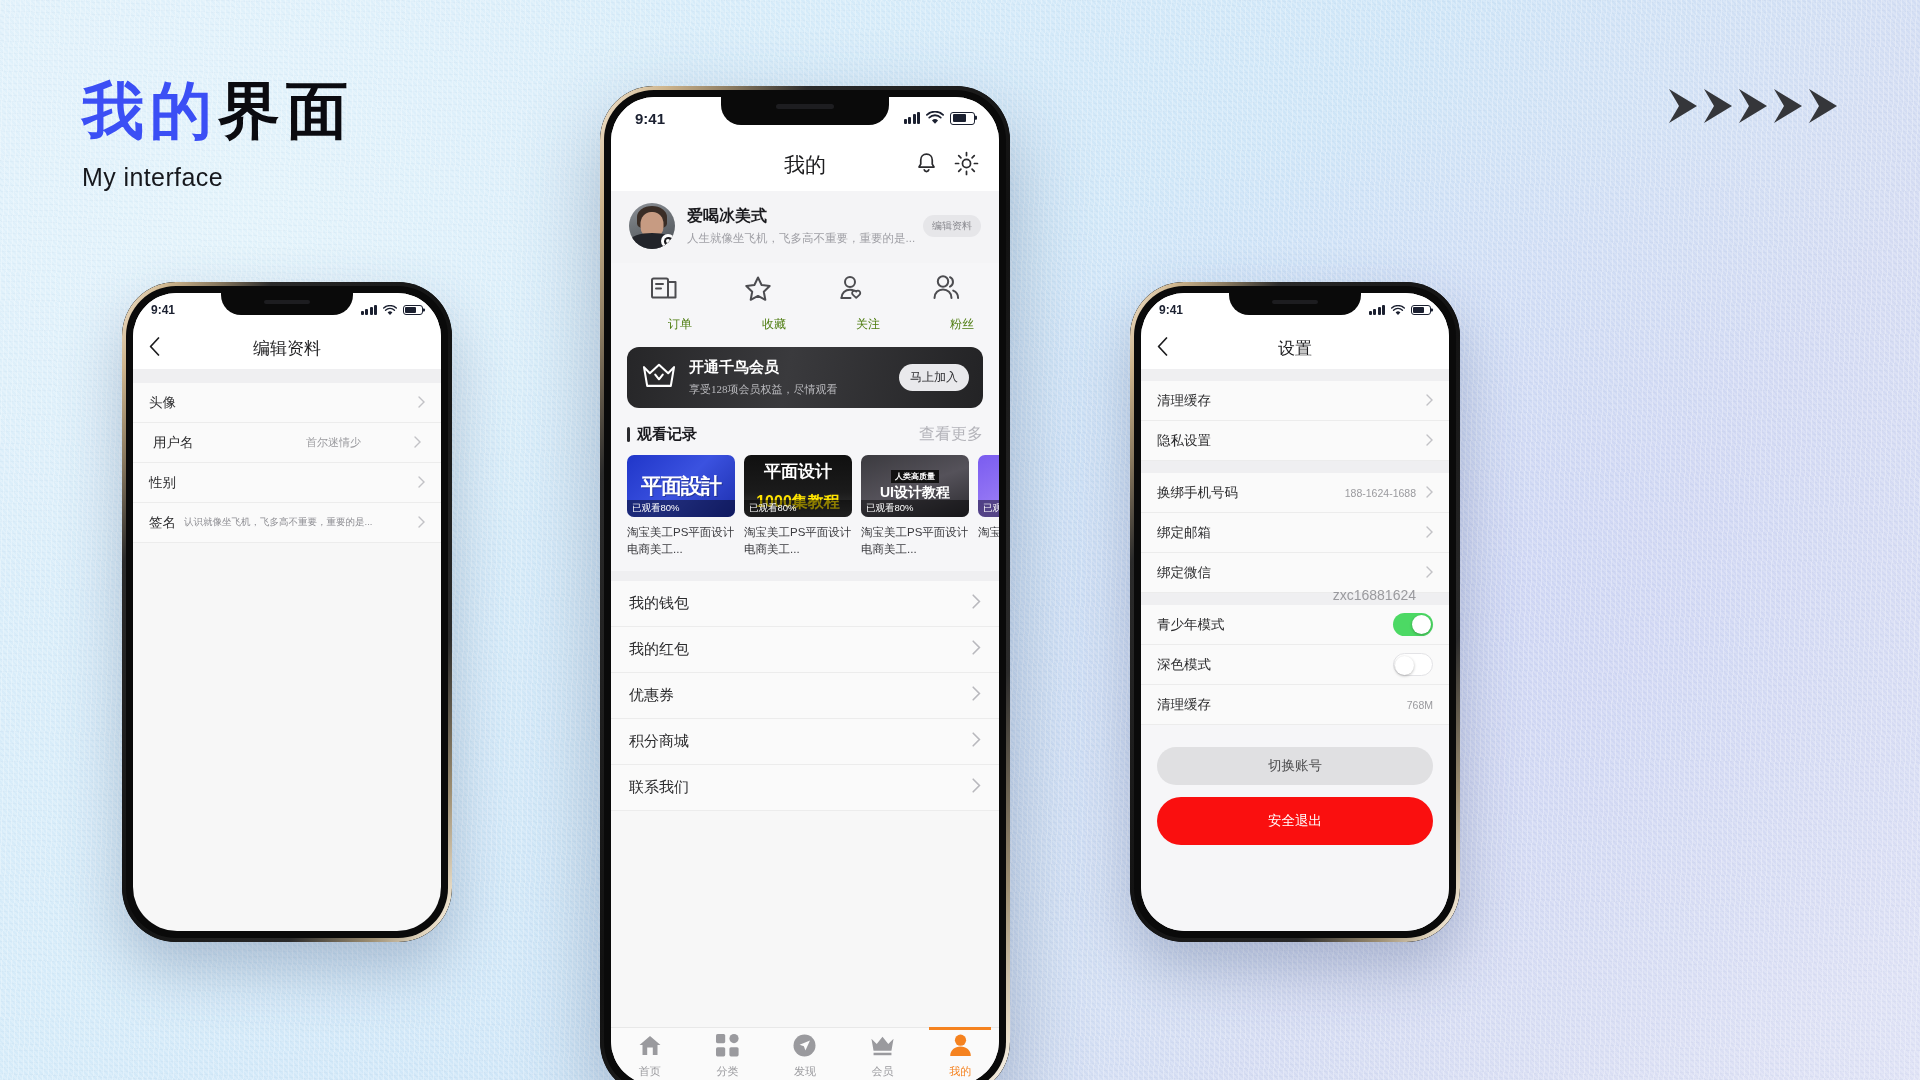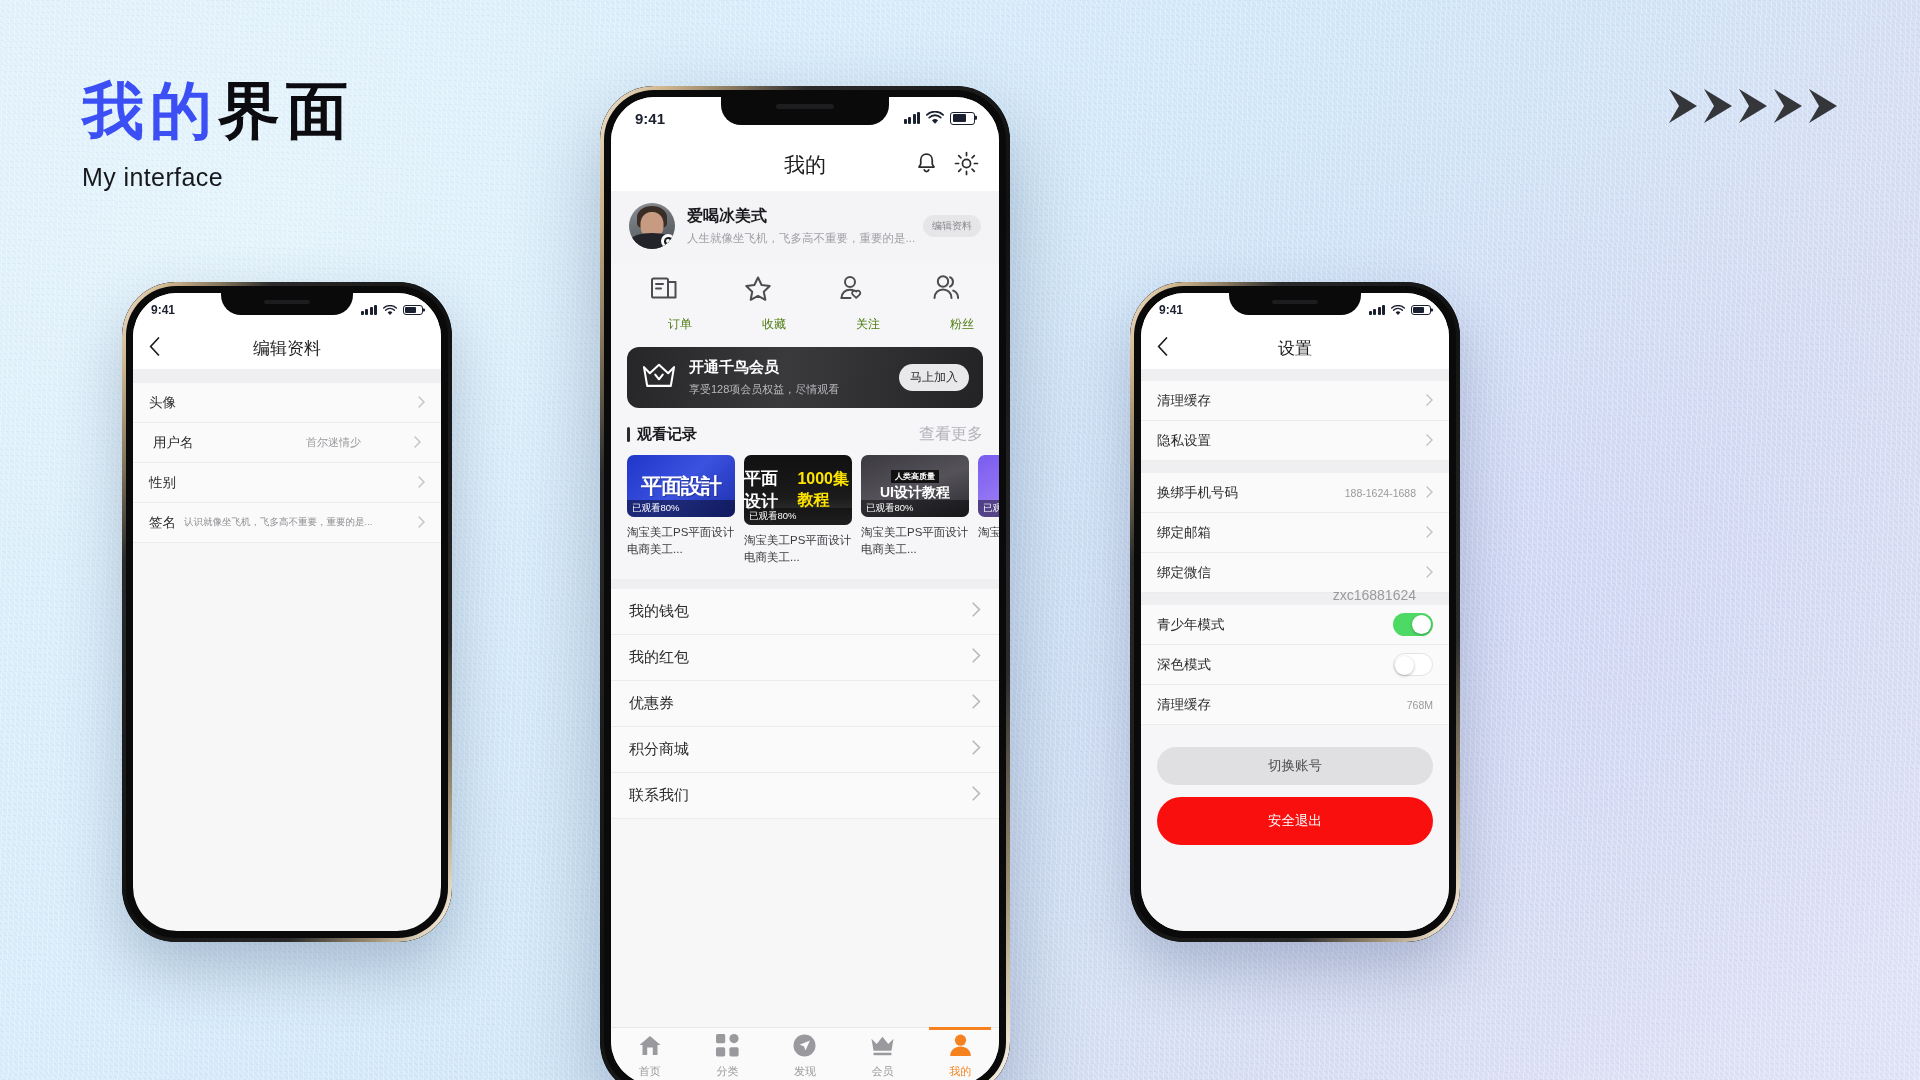--- a/index.html
+++ b/index.html
@@ -309,21 +309,21 @@
               <circle cx="13" cy="8.5" r="5.2" stroke="#4c4c50" stroke-width="2" fill="none"></circle>
               <path d="M4.5 25c0-5.2 3.9-8.4 8.5-8.4s8.5 3.2 8.5 8.4" stroke="#4c4c50" stroke-width="2" fill="none" stroke-linecap="round"></path>
               <path d="M20 4.2a5.2 5.2 0 0 1 0 9.4" stroke="#4c4c50" stroke-width="2" fill="none" stroke-linecap="round"></path>
               <path d="M23.2 17.6c2.9 1.1 4.9 3.9 4.9 7.4" stroke="#4c4c50" stroke-width="2" fill="none" stroke-linecap="round"></path>
             </svg></span>
         <span class="lbl" style="font-size:12px;margin-top:7px;">粉丝</span>
       </div>
     </div>
 
     <div style="background:#f6f6f8;padding:0 16px 14px;">
-      <div class="vip" style="padding:11px 14px;">
+      <div class="vip" style="padding:11px 14px;font-family:Liberation Serif, serif;">
         <span style="flex:none;">
           <svg width="36" height="30" viewBox="0 0 38 32">
               <path d="M3 6.5l6.2 6.5L19 4l9.8 9L35 6.5l-3.4 20H6.4Z" stroke="#fff" stroke-width="2.2" fill="none" stroke-linejoin="round"></path>
               <path d="M15 14.5l4 5 4-5" stroke="#fff" stroke-width="2.2" fill="none" stroke-linejoin="round" stroke-linecap="round"></path>
             </svg>
         </span>
         <div style="margin-left:12px;">
           <div class="vip-t1" style="font-size:15px;">开通千鸟会员</div>
           <div class="vip-t2" style="font-size:11px;margin-top:5px;">享受128项会员权益，尽情观看</div>
         </div>
@@ -337,21 +337,21 @@
     </div>
     <div class="vrow" style="padding:0 0 14px 16px;gap:9px;">
       <div class="vcard" style="width:108px;">
         <div class="vthumb" style="height:62px;background:linear-gradient(135deg,#2036c9 0%,#3b52e0 50%,#1d2fae 100%);">
           <span style="color:#fff;font-weight:800;font-size:21px;letter-spacing:-1px;text-shadow:1px 1px 0 rgba(0,0,0,.3);">平面設計</span>
           <div class="vprog" style="font-size:9.5px;padding:2px 5px;">已观看80%</div>
         </div>
         <div class="vtitle" style="font-size:11.5px;margin-top:7px;line-height:1.45;display:-webkit-box;-webkit-line-clamp:2;-webkit-box-orient:vertical;overflow:hidden;">淘宝美工PS平面设计电商美工...</div>
       </div>
       <div class="vcard" style="width:108px;">
-        <div class="vthumb" style="height:70px;background:linear-gradient(180deg,#101010 0%,#1b1b1b 60%,#3a3a3a 100%);flex-direction:row;gap:9px;">
+        <div class="vthumb" style="height:62px;background:linear-gradient(180deg,#101010 0%,#1b1b1b 60%,#3a3a3a 100%);flex-direction:column;gap:9px;">
           <span style="color:#fff;font-weight:800;font-size:17px;">平面设计</span>
           <span style="color:#ffe400;font-weight:800;font-size:16px;">1000集教程</span>
           <div class="vprog" style="font-size:9.5px;padding:2px 5px;">已观看80%</div>
         </div>
         <div class="vtitle" style="font-size:11.5px;margin-top:7px;line-height:1.45;display:-webkit-box;-webkit-line-clamp:2;-webkit-box-orient:vertical;overflow:hidden;">淘宝美工PS平面设计电商美工...</div>
       </div>
       <div class="vcard" style="width:108px;">
         <div class="vthumb" style="height:62px;background:linear-gradient(160deg,#3b3a3f 0%,#55525a 50%,#2c2b30 100%);flex-direction:column;">
           <span style="color:#fff;font-weight:700;font-size:8px;background:#111;padding:1px 4px;">人类高质量</span>
           <span style="color:#fff;font-weight:800;font-size:14px;margin-top:1px;">UI设计教程</span>

